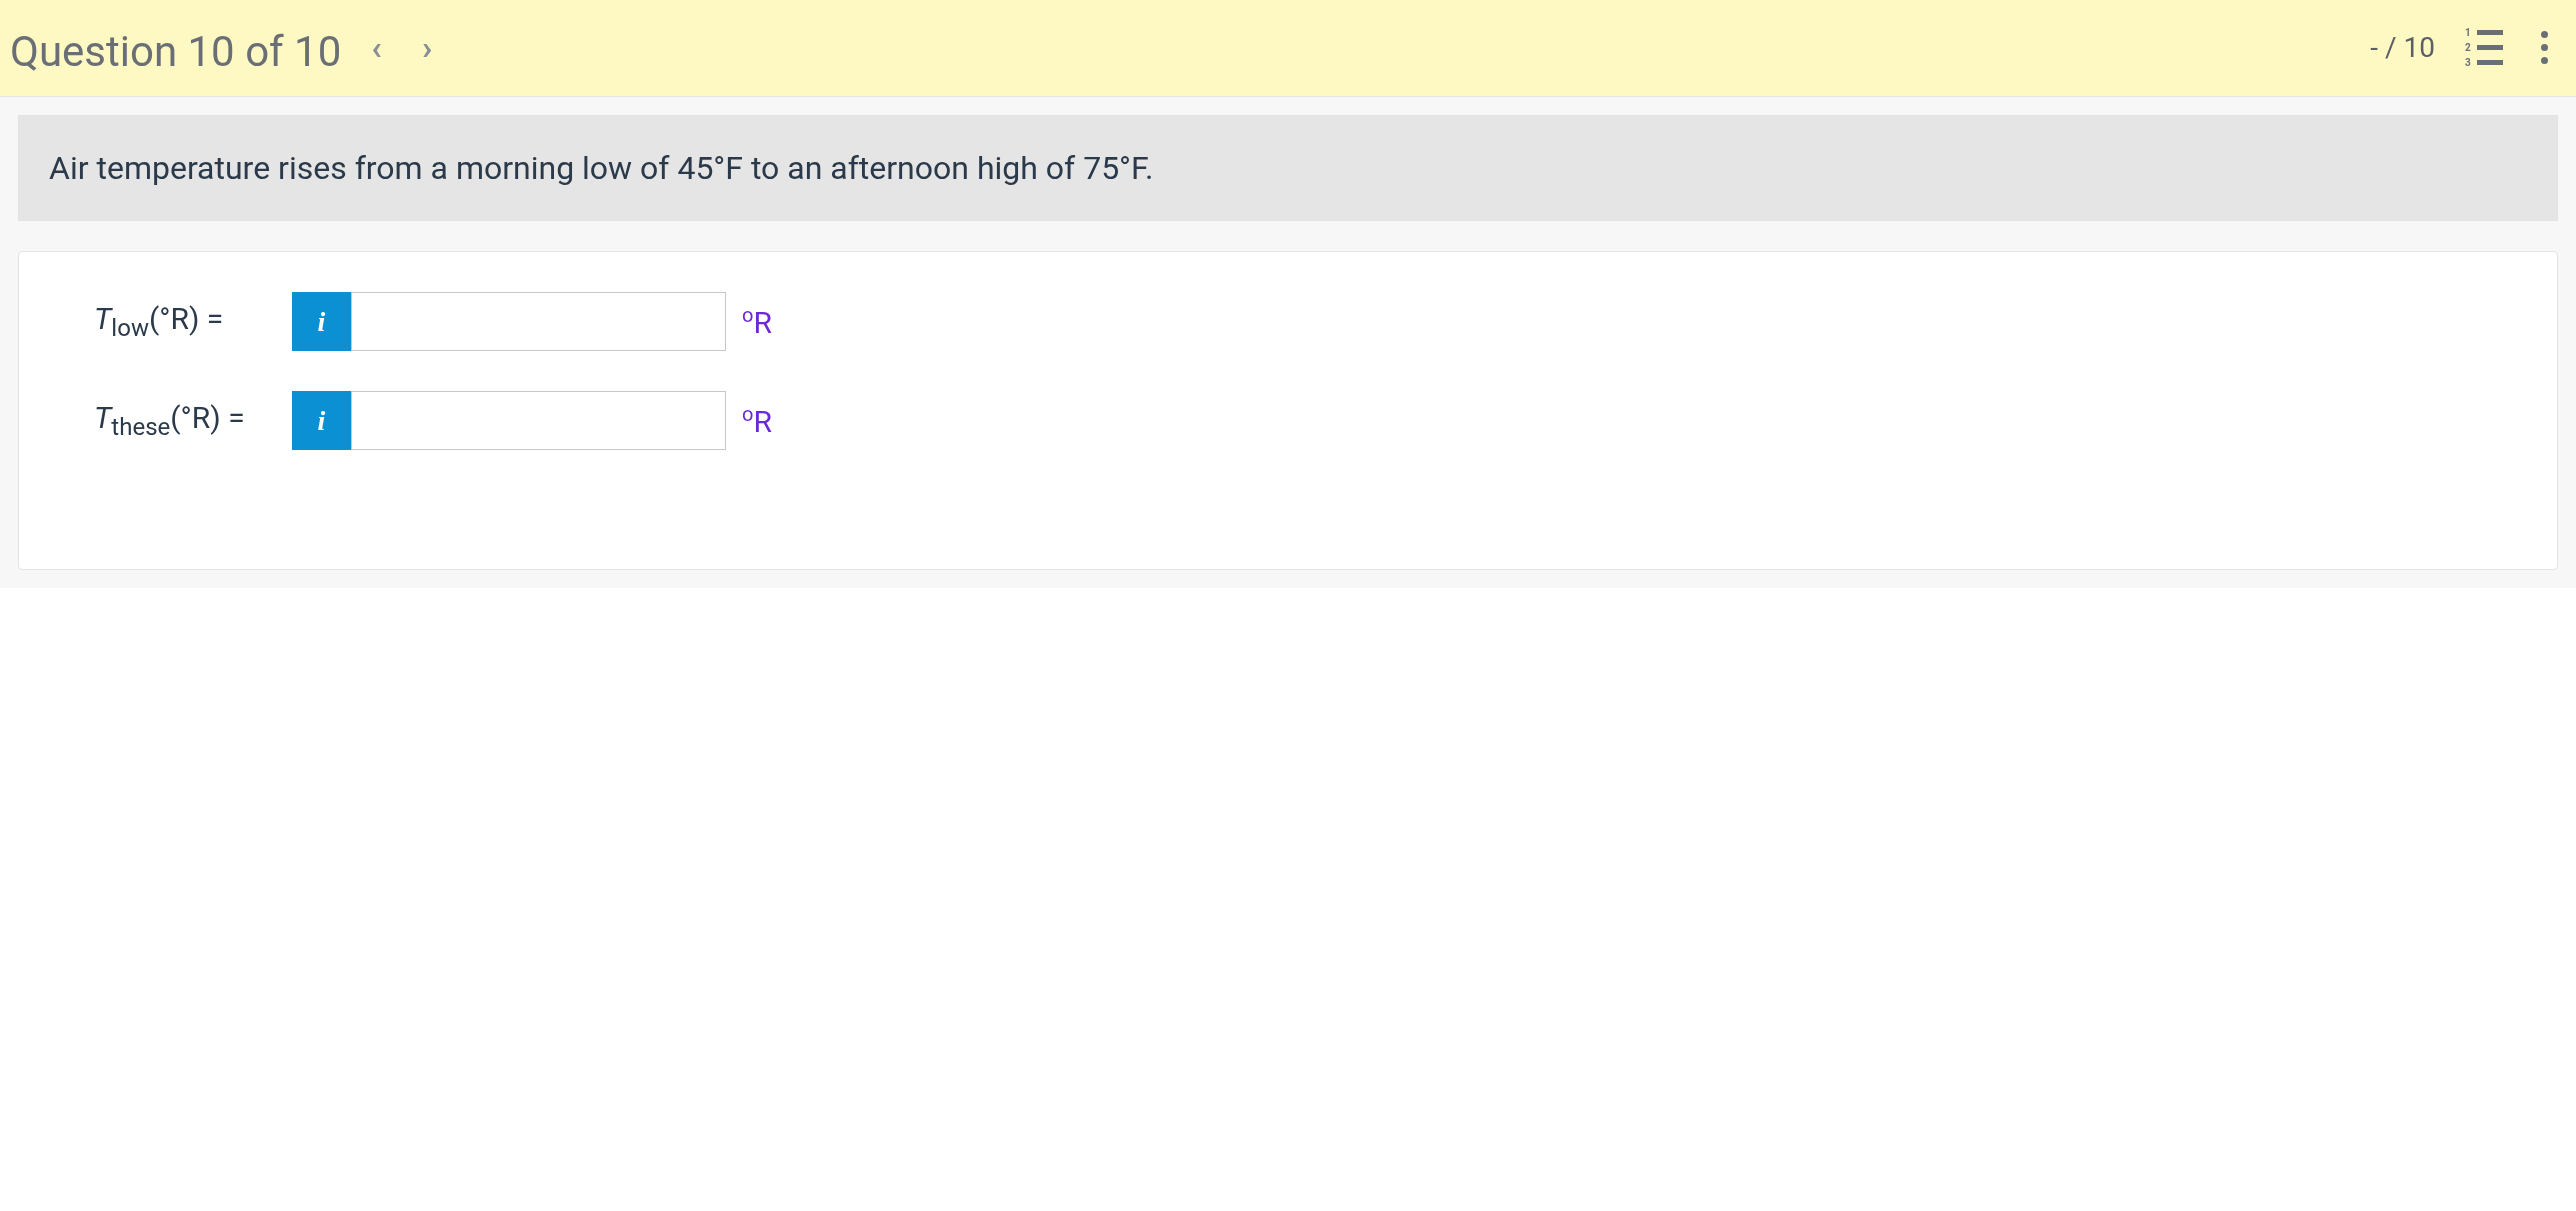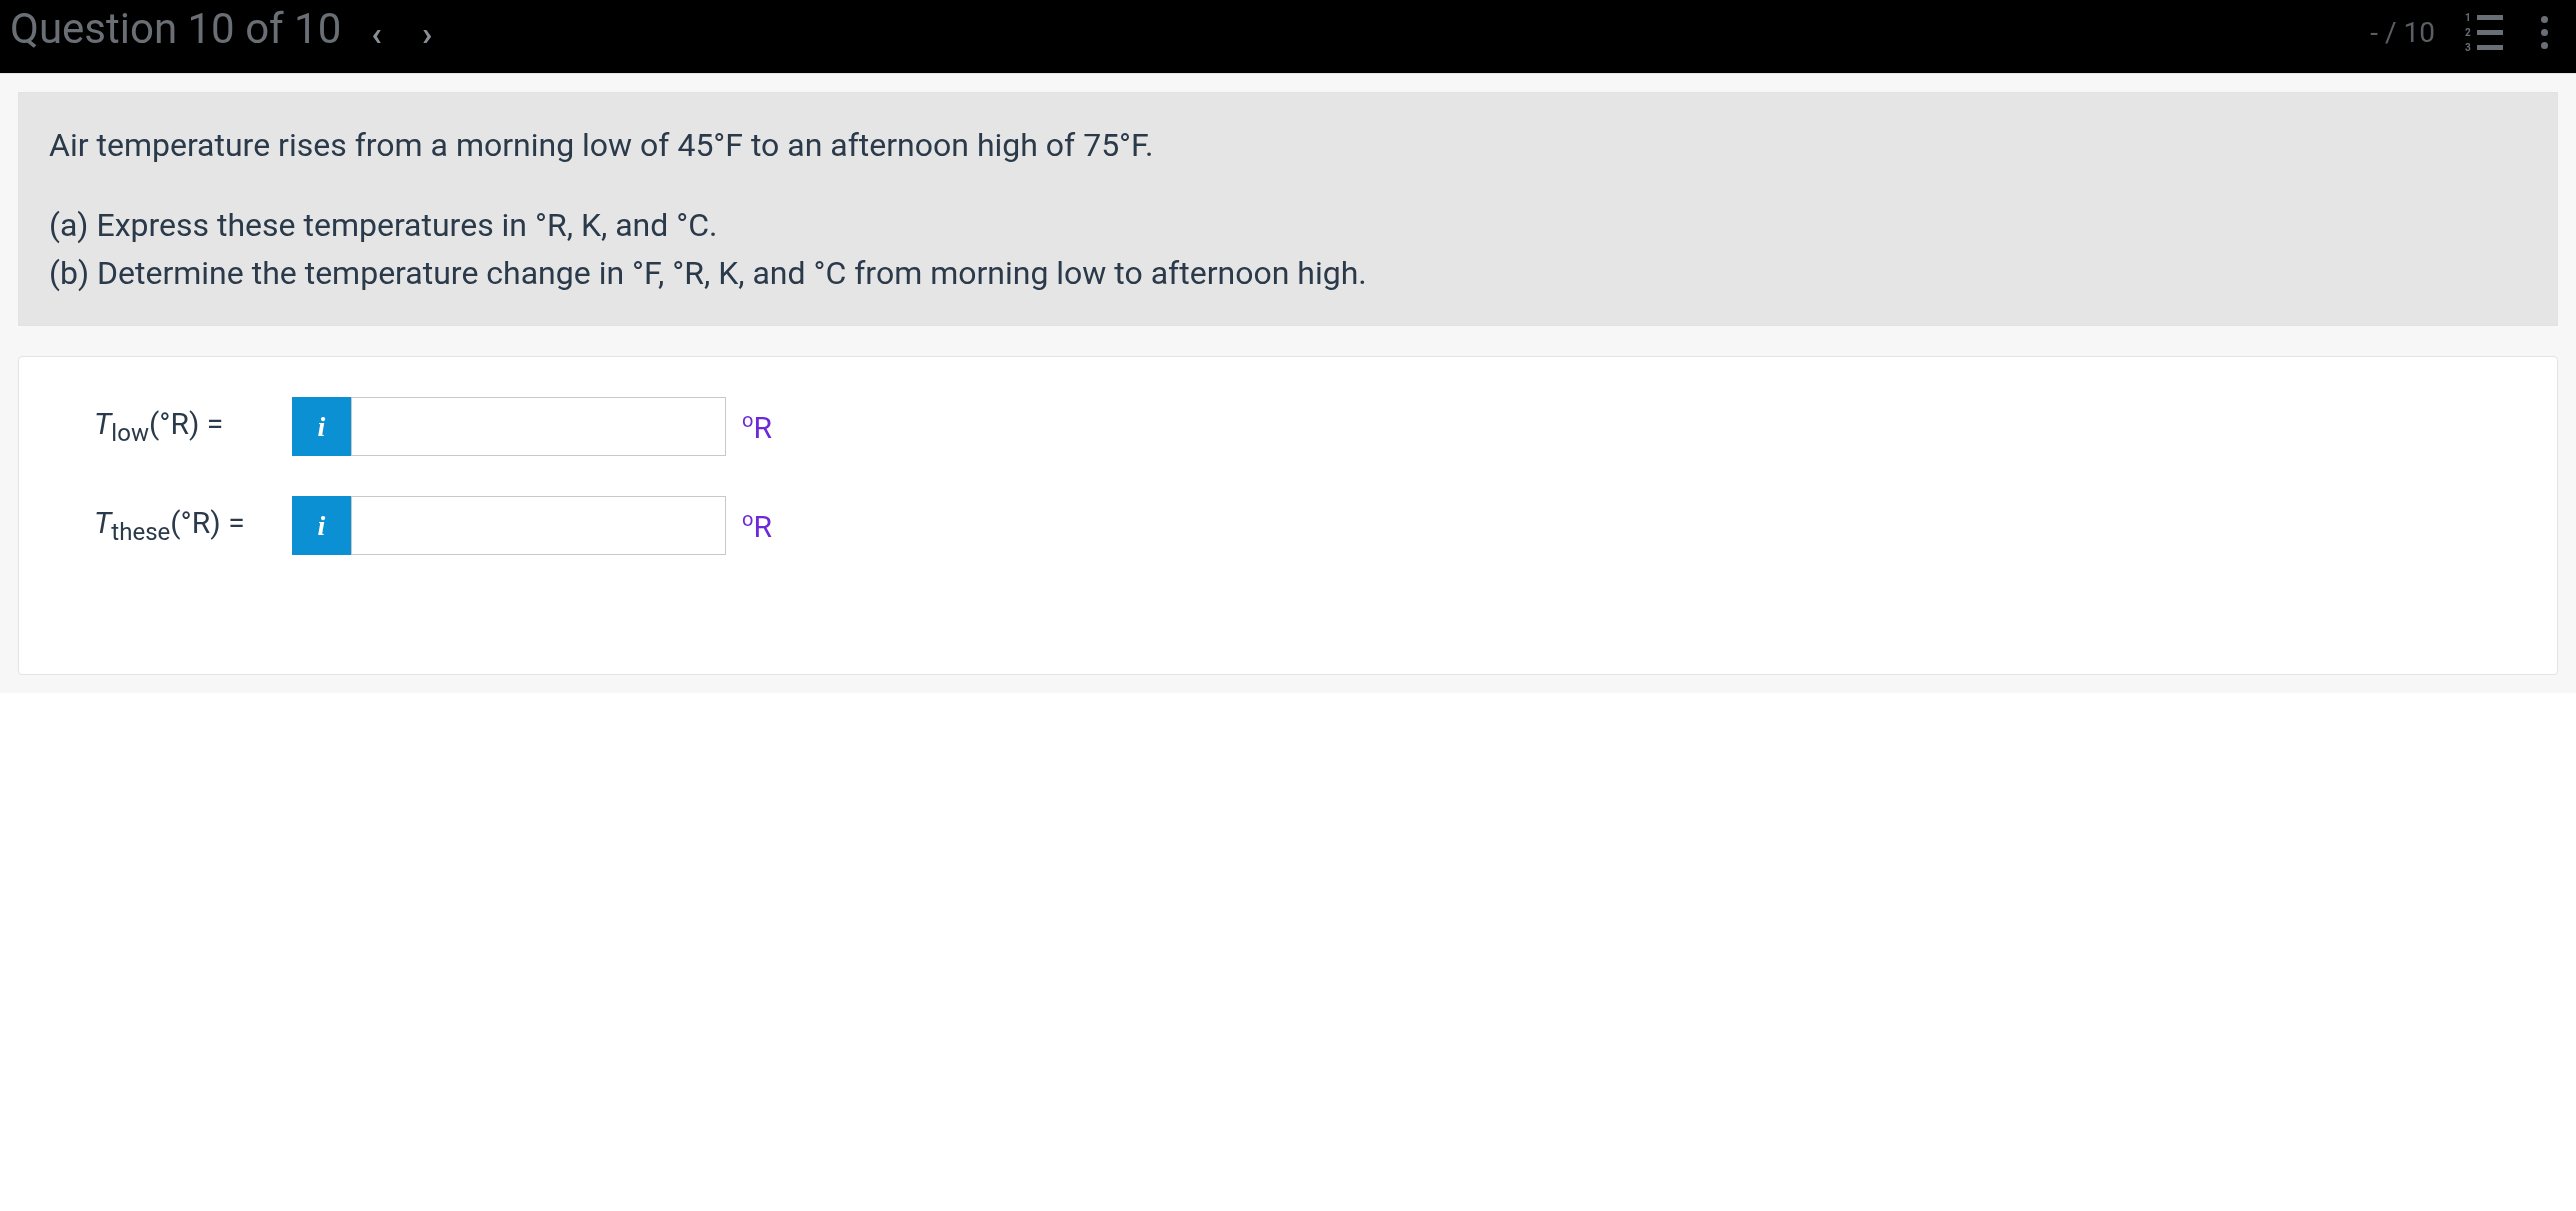--- a/index.html
+++ b/index.html
@@ -3,23 +3,23 @@
 <meta charset="utf-8">
 <style>
 * { box-sizing: border-box; margin: 0; padding: 0; }
 body {
   font-family: -apple-system, BlinkMacSystemFont, "Segoe UI", Roboto, "Helvetica Neue", Arial, sans-serif;
   background: #fff;
   color: #373f47;
 }
 .header {
   display: flex;
-  align-items: flex-end;
-  padding: 4px 20px 20px 10px;
-  background: #000000;
+  align-items: flex-start;
+  padding: 27px 20px 20px 10px;
+  background: #fef9c3;
   border-bottom: 1px solid #e5e5e5;
 }
 .question-title {
   font-size: 42px;
   font-weight: 400;
   color: #6a6f76;
   margin-right: 30px;
 }
 .nav-arrows {
   display: flex;
@@ -184,24 +184,20 @@
         <span></span>
         <span></span>
     </div>
   </div>
 </div>
 
 <div class="content">
   <div class="panel">
     <div class="problem-text">
       <p>Air temperature rises from a morning low of 45°F to an afternoon high of 75°F.</p>
-      <p>
-        <span>(a) Express these temperatures in °R, K, and °C.</span><br>
-        <span>(b) Determine the temperature change in °F, °R, K, and °C from morning low to afternoon high.</span>
-      </p>
     </div>
   </div>
 
   <div class="part-panel">
 
     <div class="answer-row">
       <div class="answer-label">
         <span>T</span><sub>low</sub><span class="roman">(°R) =</span>
       </div>
       <div class="info-btn">i</div>

